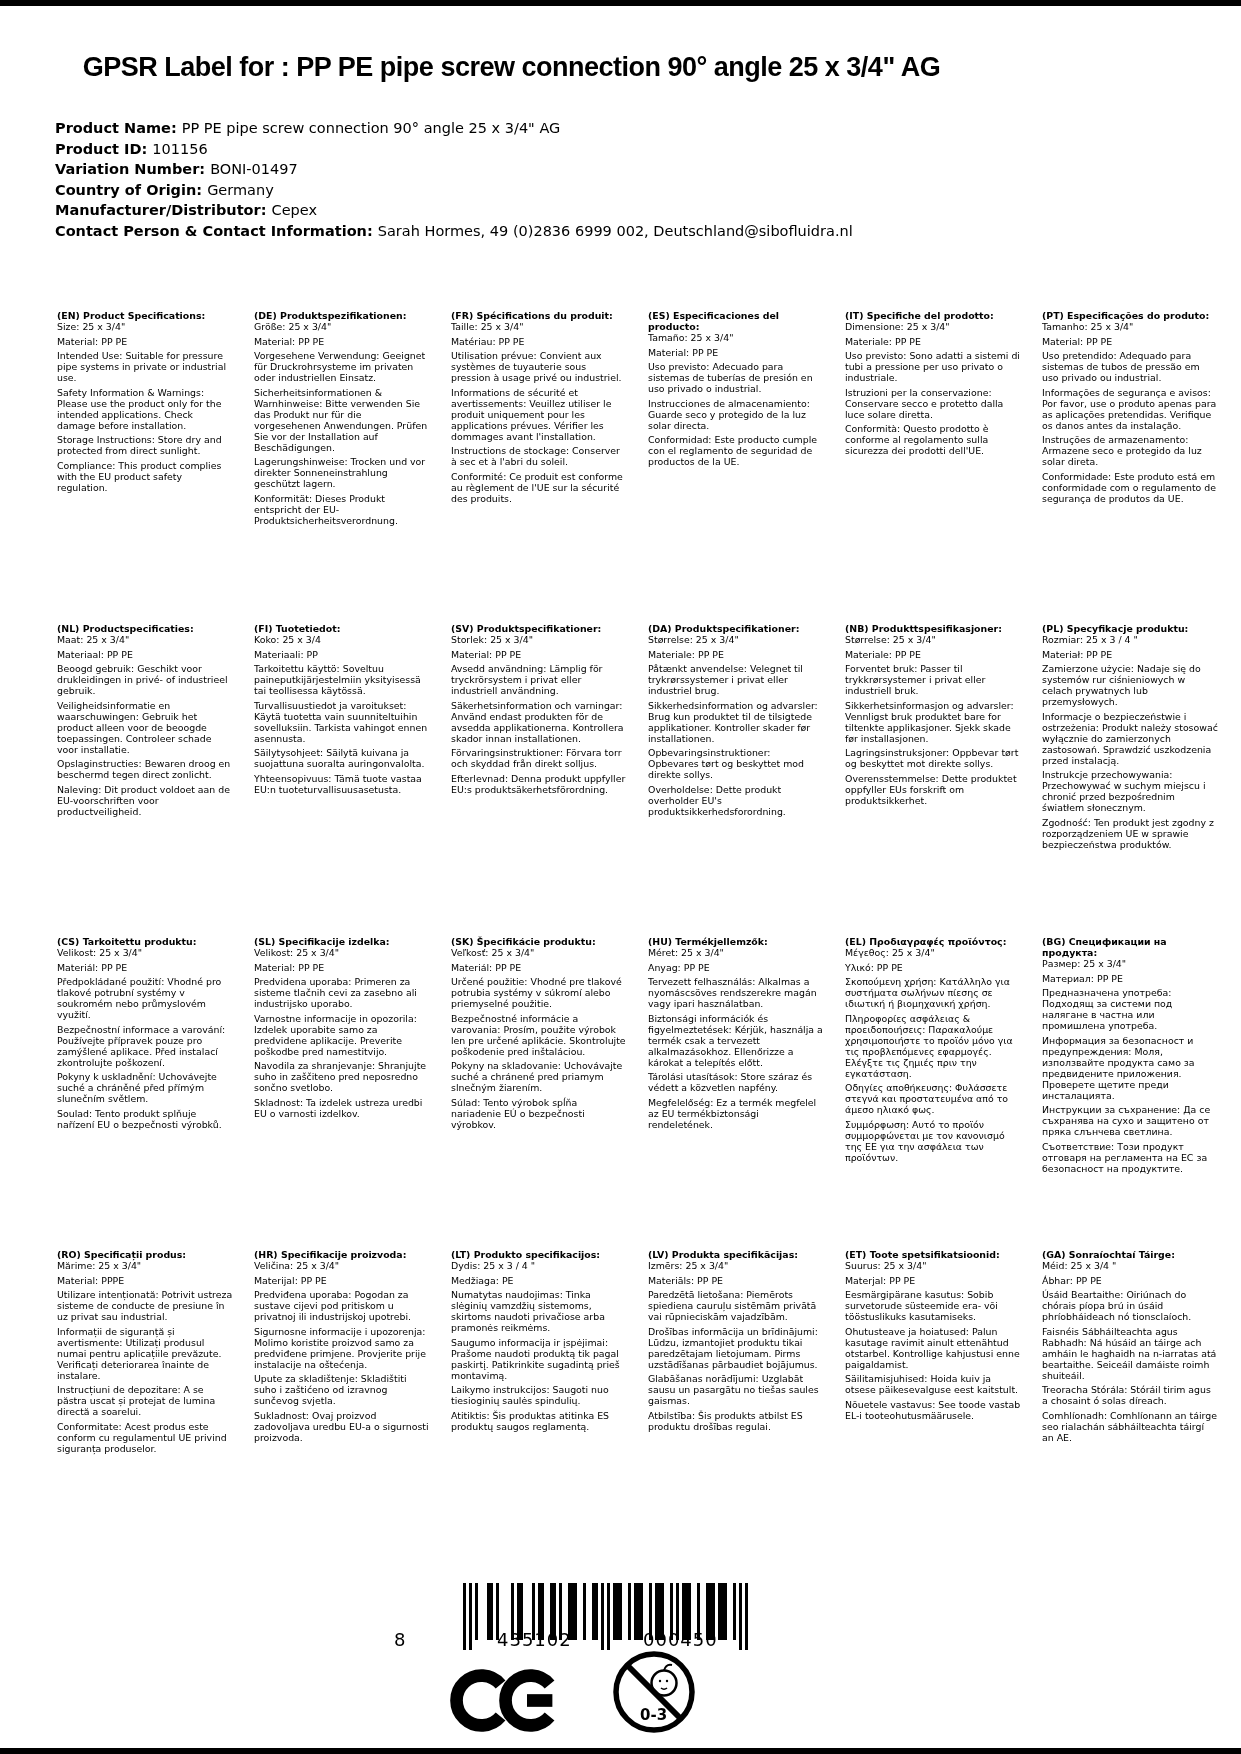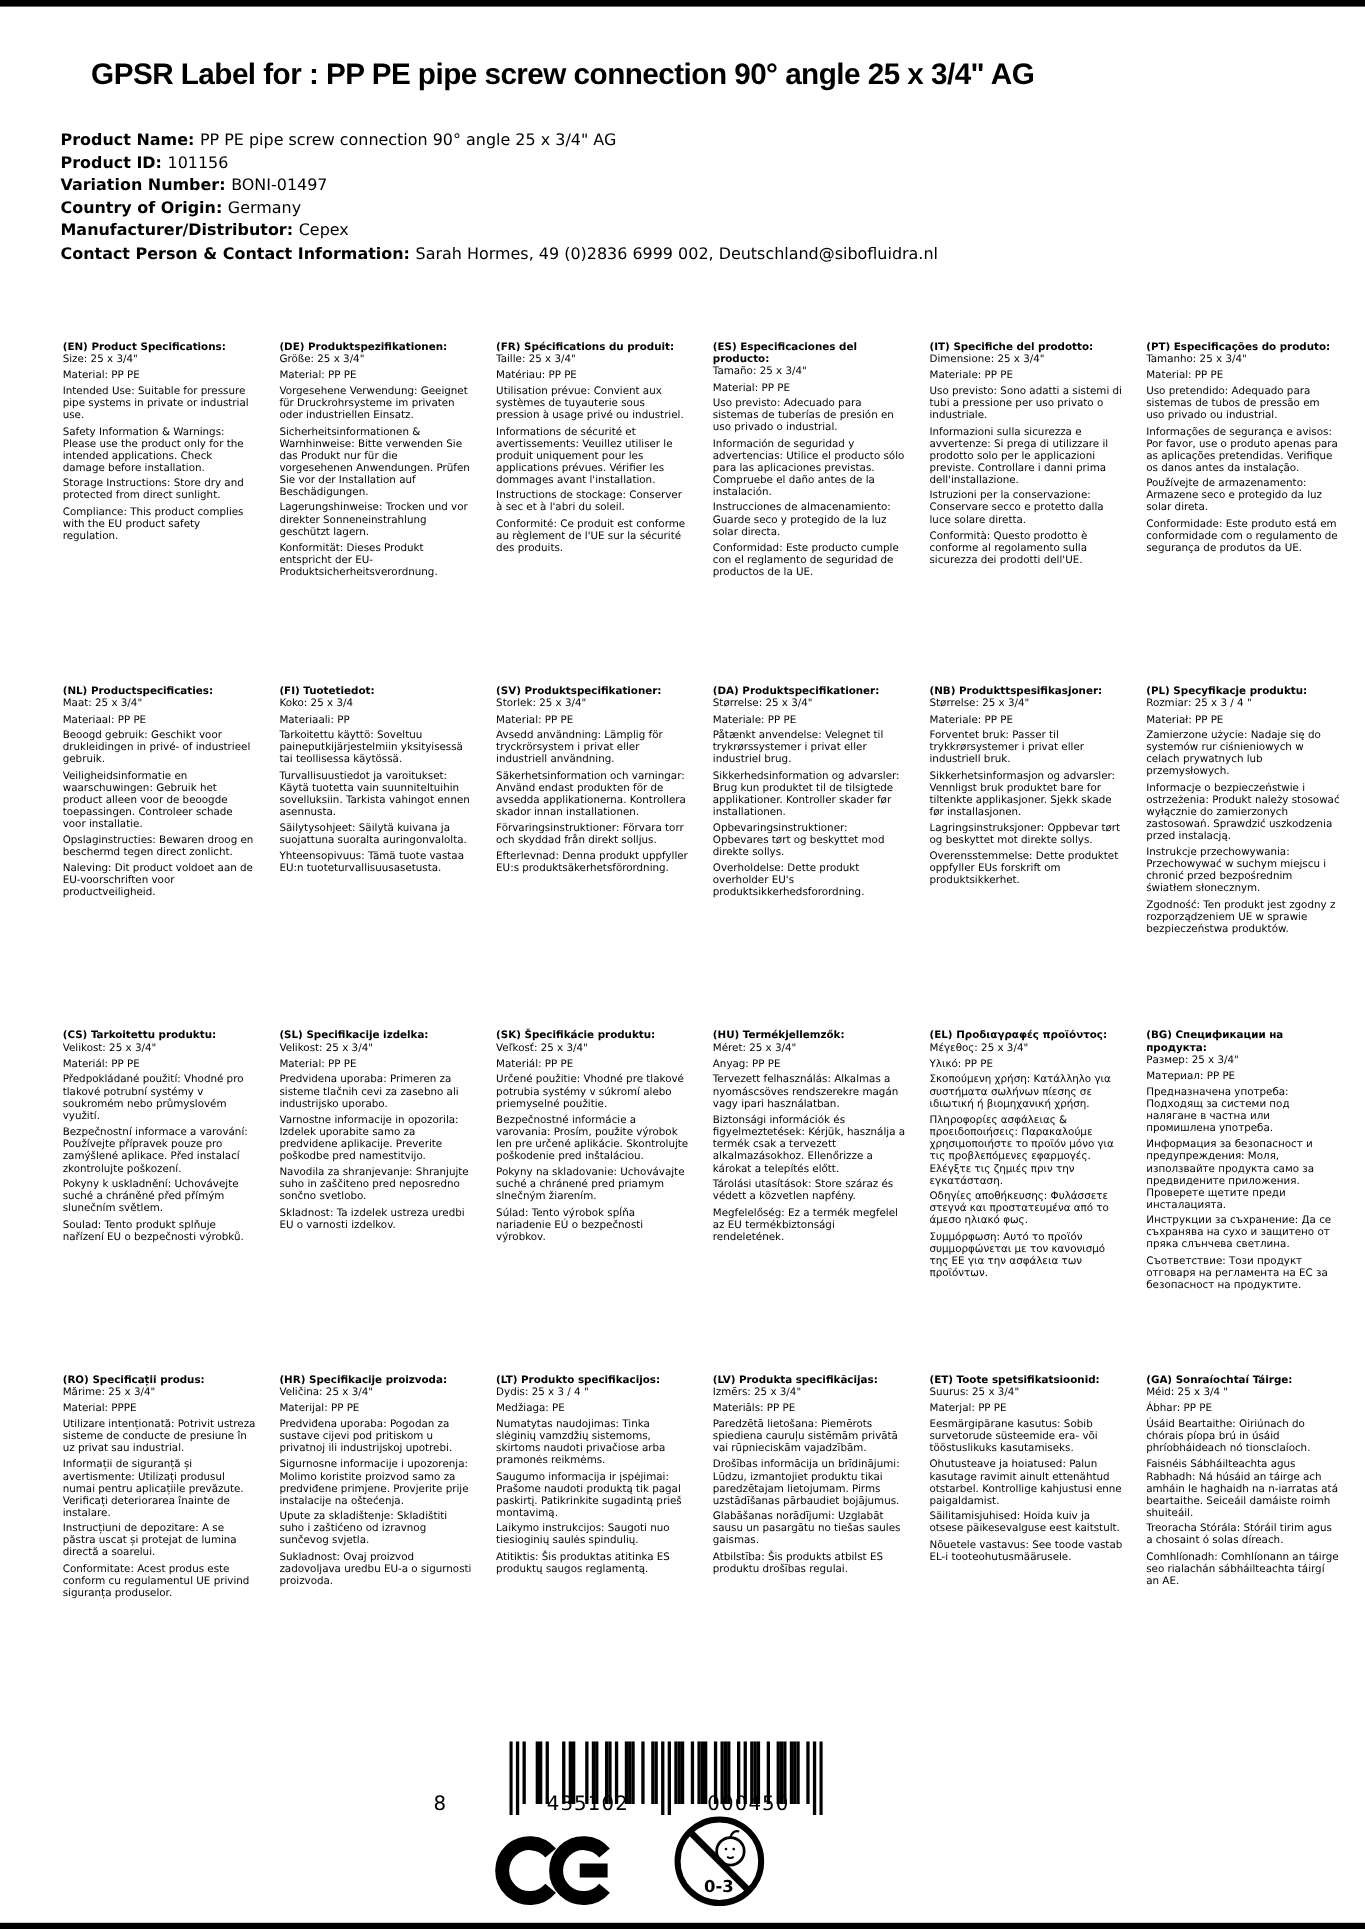--- a/index.html
+++ b/index.html
@@ -67,40 +67,38 @@
       <p class="spec-p">Utilisation prévue: Convient aux systèmes de tuyauterie sous pression à usage privé ou industriel.</p>
       <p class="spec-p">Informations de sécurité et avertissements: Veuillez utiliser le produit uniquement pour les applications prévues. Vérifier les dommages avant l'installation.</p>
       <p class="spec-p">Instructions de stockage: Conserver à sec et à l'abri du soleil.</p>
       <p class="spec-p">Conformité: Ce produit est conforme au règlement de l'UE sur la sécurité des produits.</p>
     </div>
     <div class="spec-cell">
       <div class="spec-header">(ES) Especificaciones del producto:</div>
       <p class="spec-p">Tamaño: 25 x 3/4"</p>
       <p class="spec-p">Material: PP PE</p>
       <p class="spec-p">Uso previsto: Adecuado para sistemas de tuberías de presión en uso privado o industrial.</p>
-      <p class="spec-p">Información de seguridad y advertencias: Utilice el producto sólo para las aplicaciones previstas. Compruebe el daño antes de la instalación.</p>
       <p class="spec-p">Instrucciones de almacenamiento: Guarde seco y protegido de la luz solar directa.</p>
       <p class="spec-p">Conformidad: Este producto cumple con el reglamento de seguridad de productos de la UE.</p>
     </div>
     <div class="spec-cell">
       <div class="spec-header">(IT) Specifiche del prodotto:</div>
       <p class="spec-p">Dimensione: 25 x 3/4"</p>
       <p class="spec-p">Materiale: PP PE</p>
       <p class="spec-p">Uso previsto: Sono adatti a sistemi di tubi a pressione per uso privato o industriale.</p>
-      <p class="spec-p">Informazioni sulla sicurezza e avvertenze: Si prega di utilizzare il prodotto solo per le applicazioni previste. Controllare i danni prima dell'installazione.</p>
       <p class="spec-p">Istruzioni per la conservazione: Conservare secco e protetto dalla luce solare diretta.</p>
       <p class="spec-p">Conformità: Questo prodotto è conforme al regolamento sulla sicurezza dei prodotti dell'UE.</p>
     </div>
     <div class="spec-cell">
       <div class="spec-header">(PT) Especificações do produto:</div>
       <p class="spec-p">Tamanho: 25 x 3/4"</p>
       <p class="spec-p">Material: PP PE</p>
       <p class="spec-p">Uso pretendido: Adequado para sistemas de tubos de pressão em uso privado ou industrial.</p>
       <p class="spec-p">Informações de segurança e avisos: Por favor, use o produto apenas para as aplicações pretendidas. Verifique os danos antes da instalação.</p>
-      <p class="spec-p">Používejte de armazenamento: Armazene seco e protegido da luz solar direta.</p>
+      <p class="spec-p">Instruções de armazenamento: Armazene seco e protegido da luz solar direta.</p>
       <p class="spec-p">Conformidade: Este produto está em conformidade com o regulamento de segurança de produtos da UE.</p>
     </div>
     <div class="spec-cell">
       <div class="spec-header">(NL) Productspecificaties:</div>
       <p class="spec-p">Maat: 25 x 3/4"</p>
       <p class="spec-p">Materiaal: PP PE</p>
       <p class="spec-p">Beoogd gebruik: Geschikt voor drukleidingen in privé- of industrieel gebruik.</p>
       <p class="spec-p">Veiligheidsinformatie en waarschuwingen: Gebruik het product alleen voor de beoogde toepassingen. Controleer schade voor installatie.</p>
       <p class="spec-p">Opslaginstructies: Bewaren droog en beschermd tegen direct zonlicht.</p>
       <p class="spec-p">Naleving: Dit product voldoet aan de EU-voorschriften voor productveiligheid.</p>

